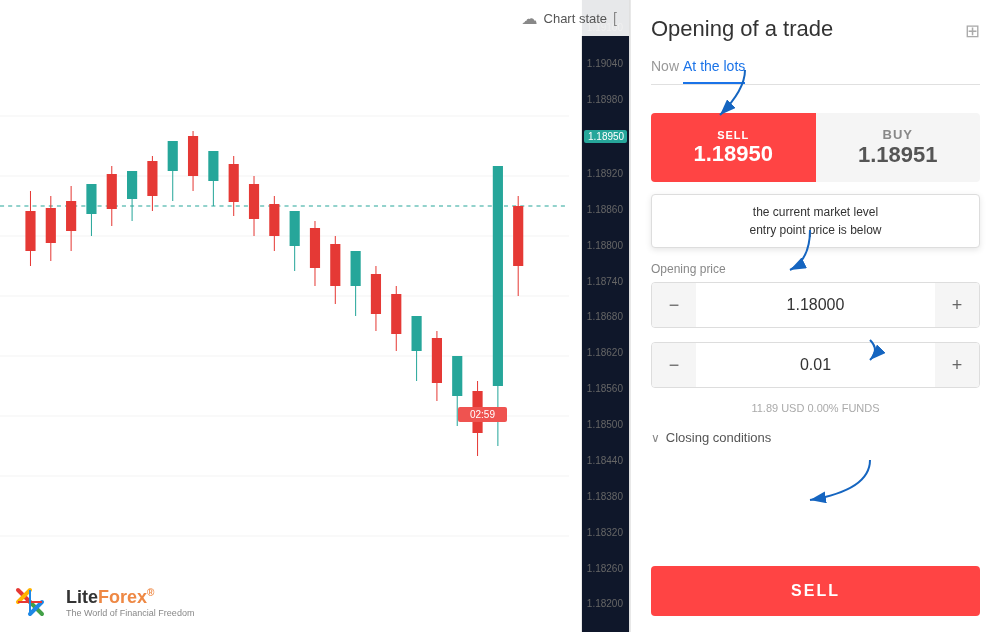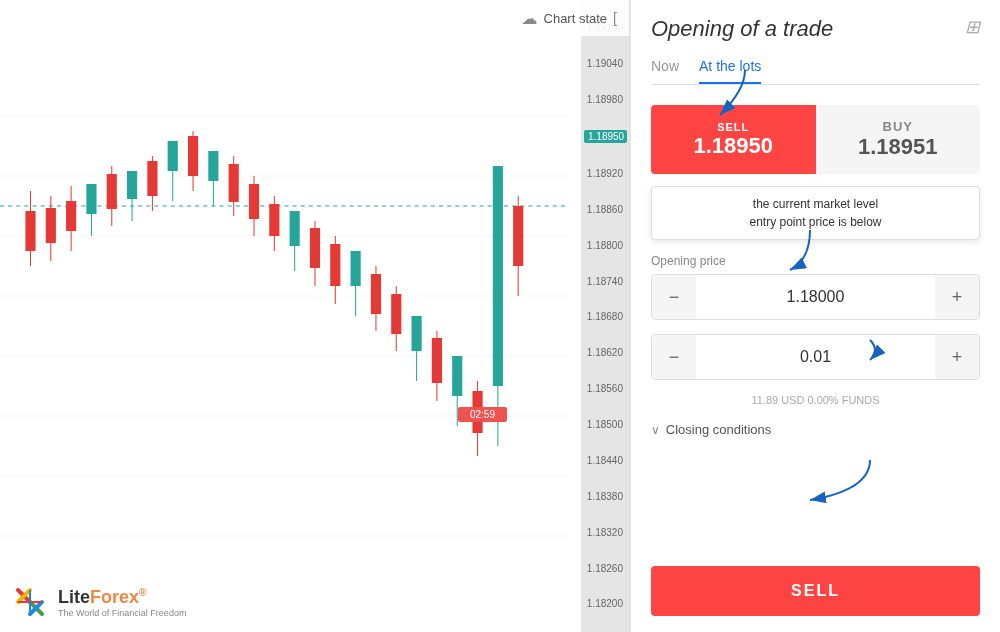--- a/index.html
+++ b/index.html
@@ -44,21 +44,21 @@
       background: none;
     }
 
     
     .price-axis {
       position: absolute;
       right: 0;
       top: 0;
       bottom: 0;
       width: 48px;
-      background: #e5e5e5;
+      background: #0f172a;
       border-left: 1px solid #e8e8e8;
       display: flex;
       flex-direction: column;
       justify-content: space-around;
       padding: 10px 2px;
     }
 
     .price-label {
       font-size: 10px;
       color: #666;
@@ -79,42 +79,41 @@
       background: #fff;
       display: flex;
       flex-direction: column;
       padding: 16px 20px;
       border-left: 1px solid #e8e8e8;
     }
 
     .panel-header {
       display: flex;
       justify-content: space-between;
-      align-items: flex-start;
+      align-items: flex-end;
       margin-bottom: 16px;
-      font-style: italic;
     }
 
     .panel-title {
       font-size: 22px;
       font-weight: 300;
       color: #333;
     }
 
     .expand-icon {
       cursor: pointer;
       color: #999;
       font-size: 16px;
     }
 
     
     .tabs {
       display: flex;
-      gap: 20px;
-      margin-bottom: 20px;
+      gap: 4px;
+      margin-bottom: 28px;
       border-bottom: 1px solid #e0e0e0;
       padding-bottom: 0;
     }
 
     .tab {
       font-size: 14px;
       color: #999;
       cursor: pointer;
       padding-bottom: 8px;
       border-bottom: 2px solid transparent;
@@ -294,21 +293,21 @@
       margin-top: auto;
     }
 
     
     .logo-bar {
       position: absolute;
       bottom: 10px;
       left: 10px;
       display: flex;
       align-items: center;
-      gap: 8px;
+      gap: 16px;
     }
 
     .logo-icon {
       width: 40px;
       height: 40px;
     }
 
     .logo-text {
       display: flex;
       flex-direction: column;

